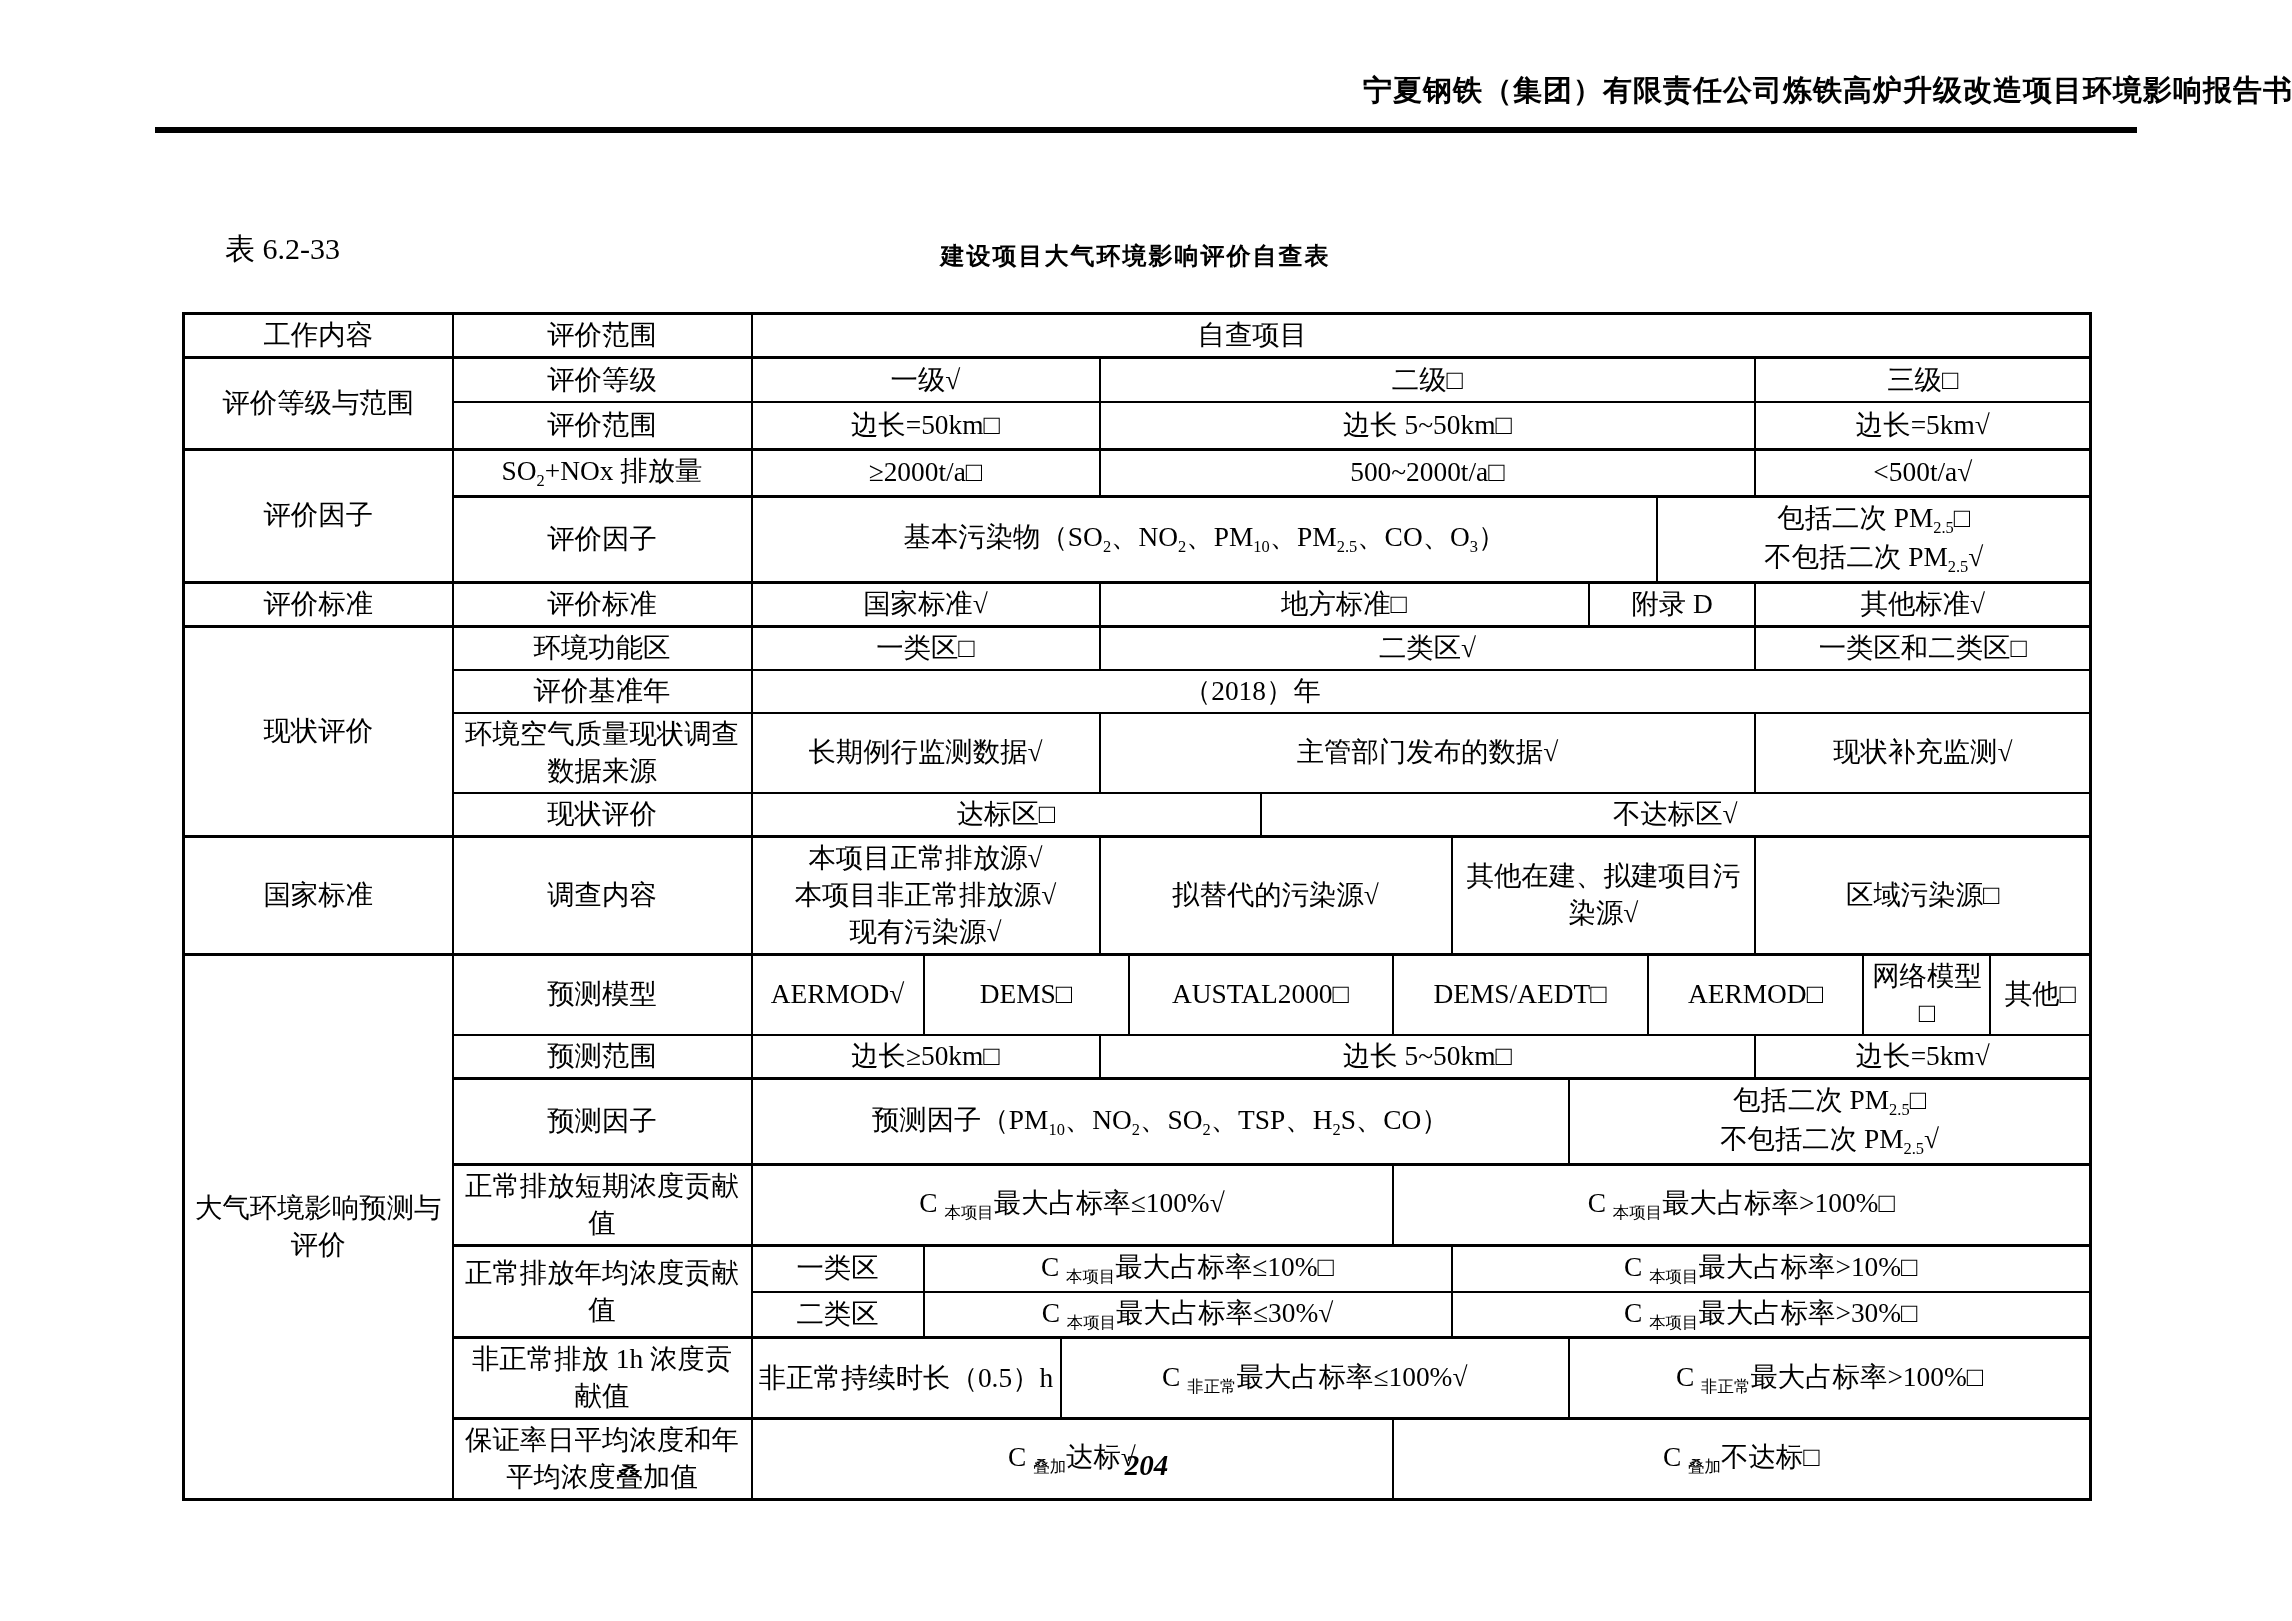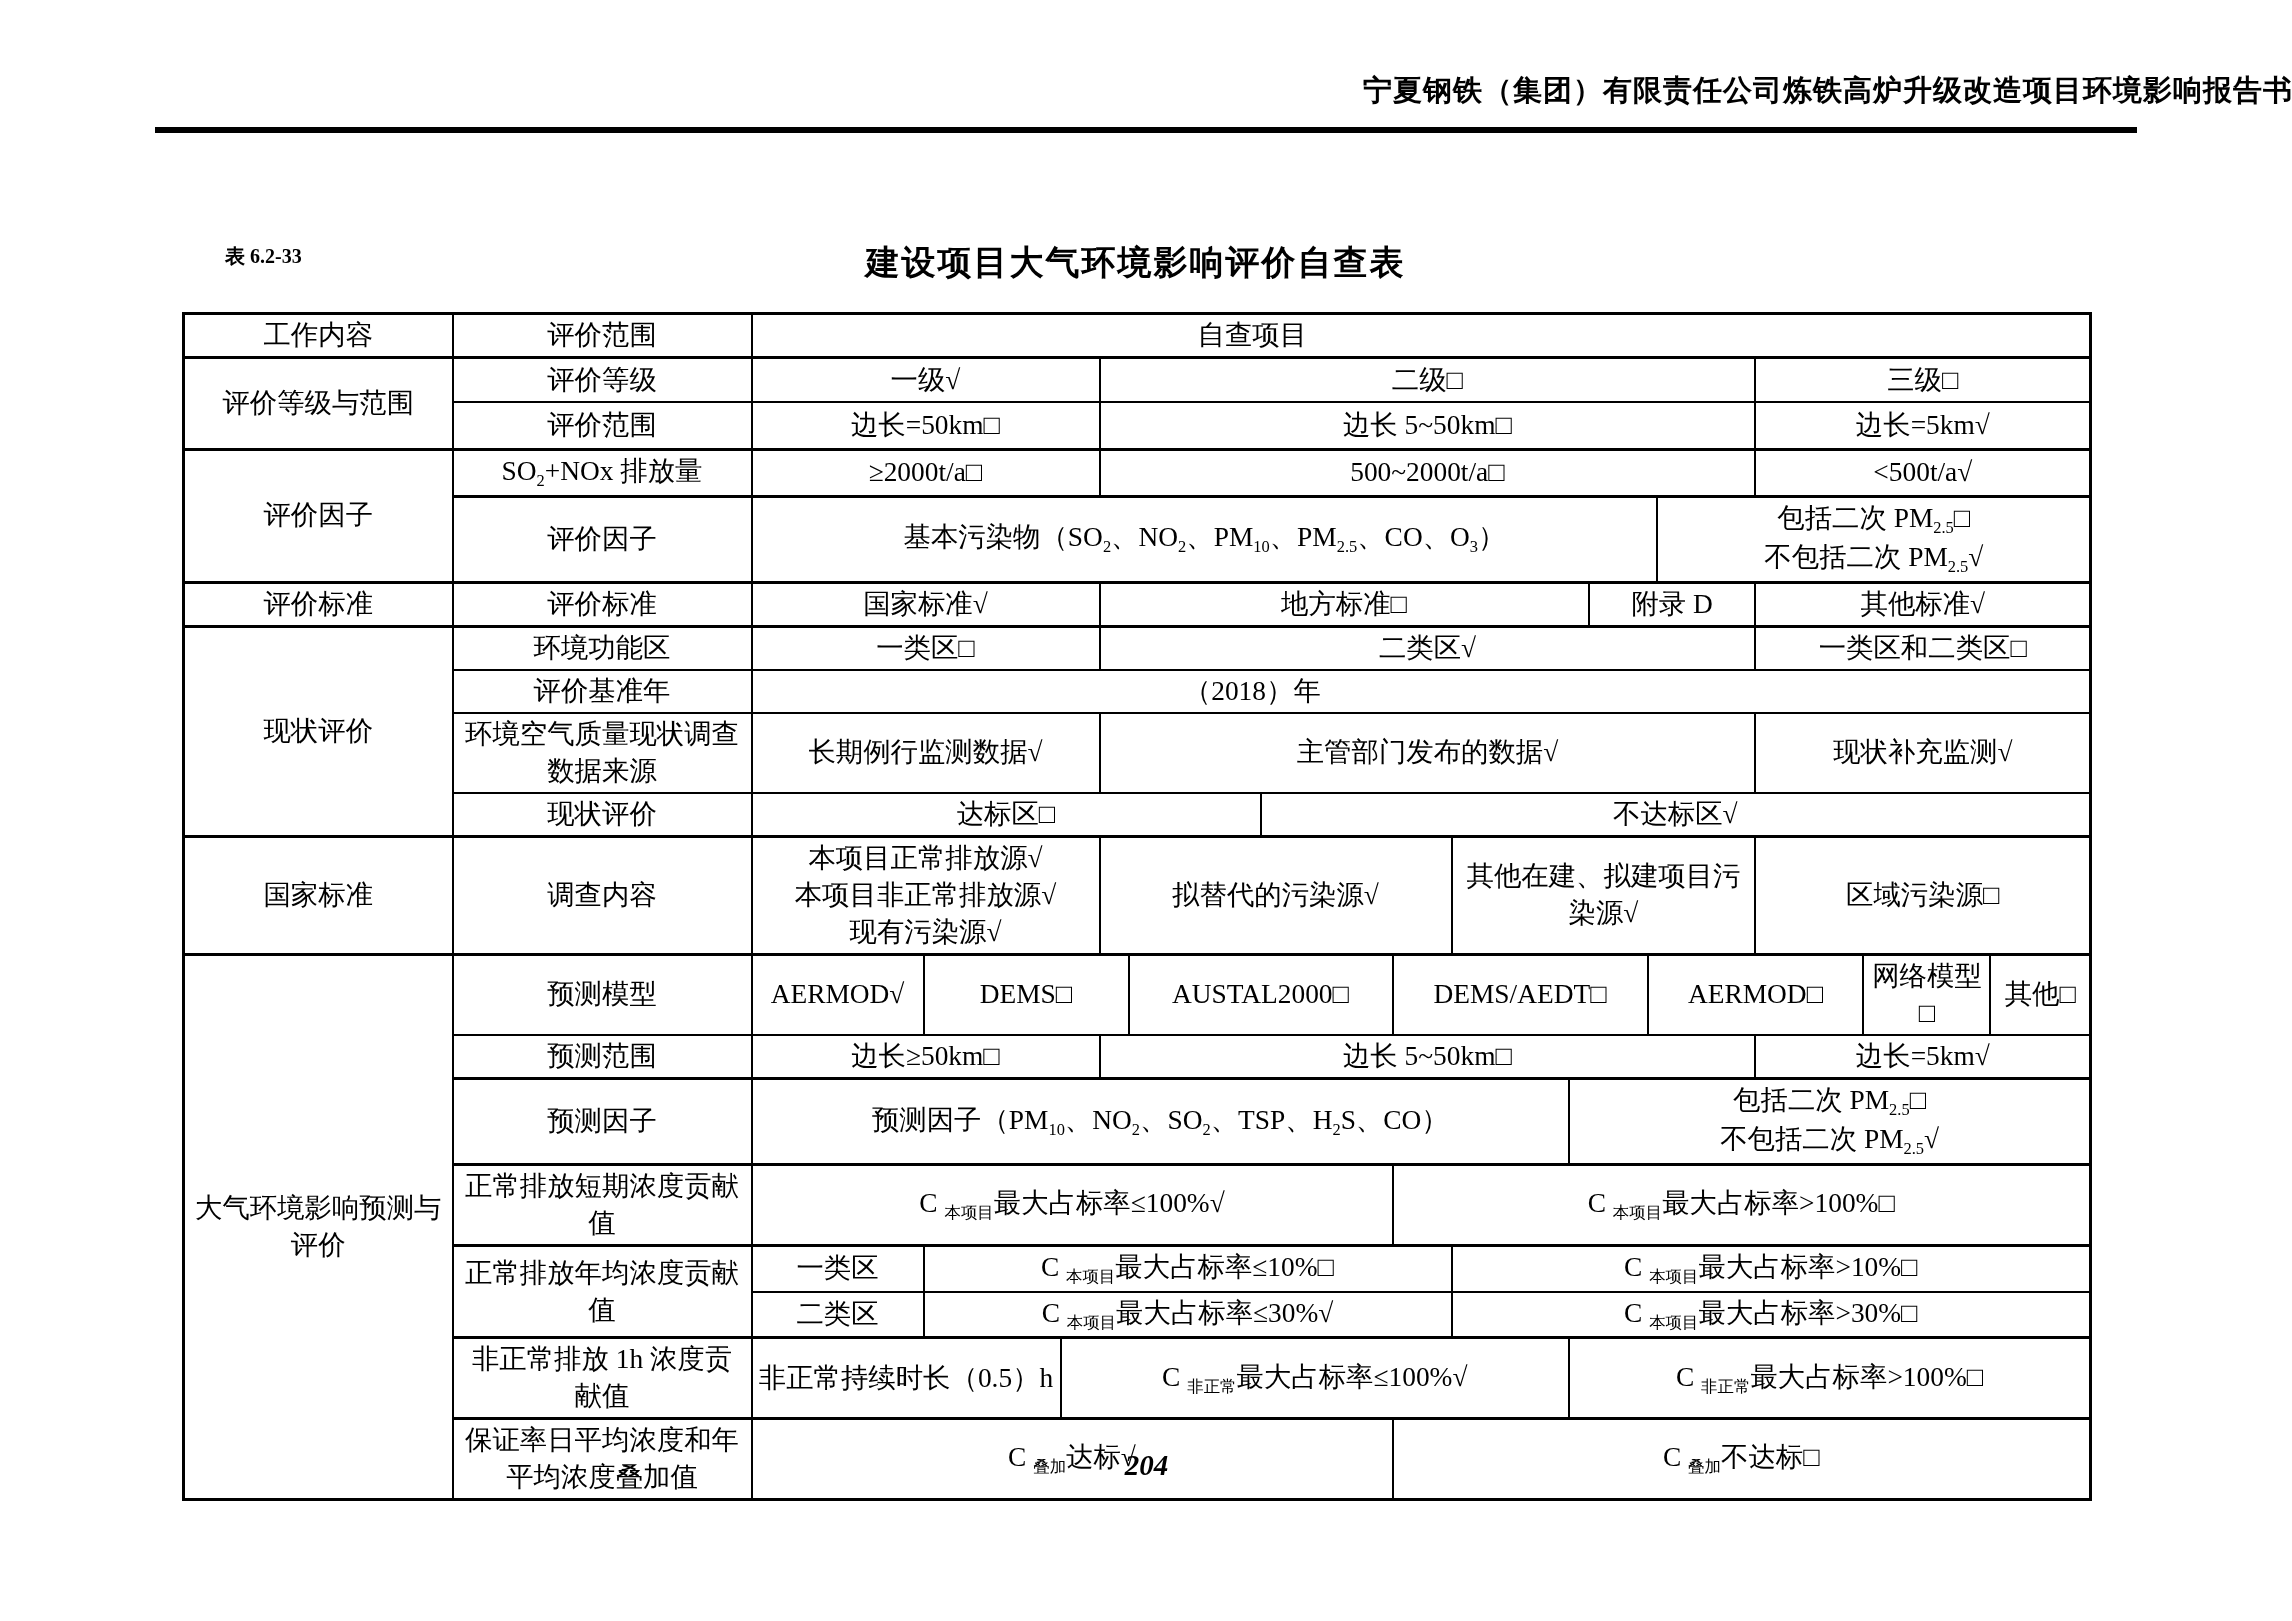--- a/index.html
+++ b/index.html
@@ -8,25 +8,25 @@
     font-family:"Liberation Serif","DejaVu Serif",serif;color:#000;
   }
   .doc-header{
     position:absolute;top:71px;left:0;width:2293px;text-align:right;
     font-size:29px;font-weight:bold;letter-spacing:1px;
   }
   .header-rule{
     position:absolute;top:127px;left:155px;width:1982px;height:5.9px;background:#000;
   }
   .table-label{
-    position:absolute;top:243px;left:225px;font-size:20px;font-weight:bold;
+    position:absolute;top:229px;left:225px;font-size:30px;
   }
   .table-title{
     position:absolute;top:240px;left:182px;width:1907px;text-align:center;
-    font-size:34px;font-weight:bold;letter-spacing:2px;
+    font-size:24px;font-weight:bold;letter-spacing:2px;
   }
   table.selfcheck{
     position:absolute;left:182px;top:312px;width:1907px;
     border-collapse:collapse;table-layout:fixed;border:3.9px solid #000;
   }
   table.selfcheck td{
     border:2px solid #000;text-align:center;vertical-align:middle;
     font-size:27.4px;line-height:1.35;padding:2px 5.9px;overflow:hidden;
   }
   table.selfcheck td.hb{border-bottom-width:3.9px;}

